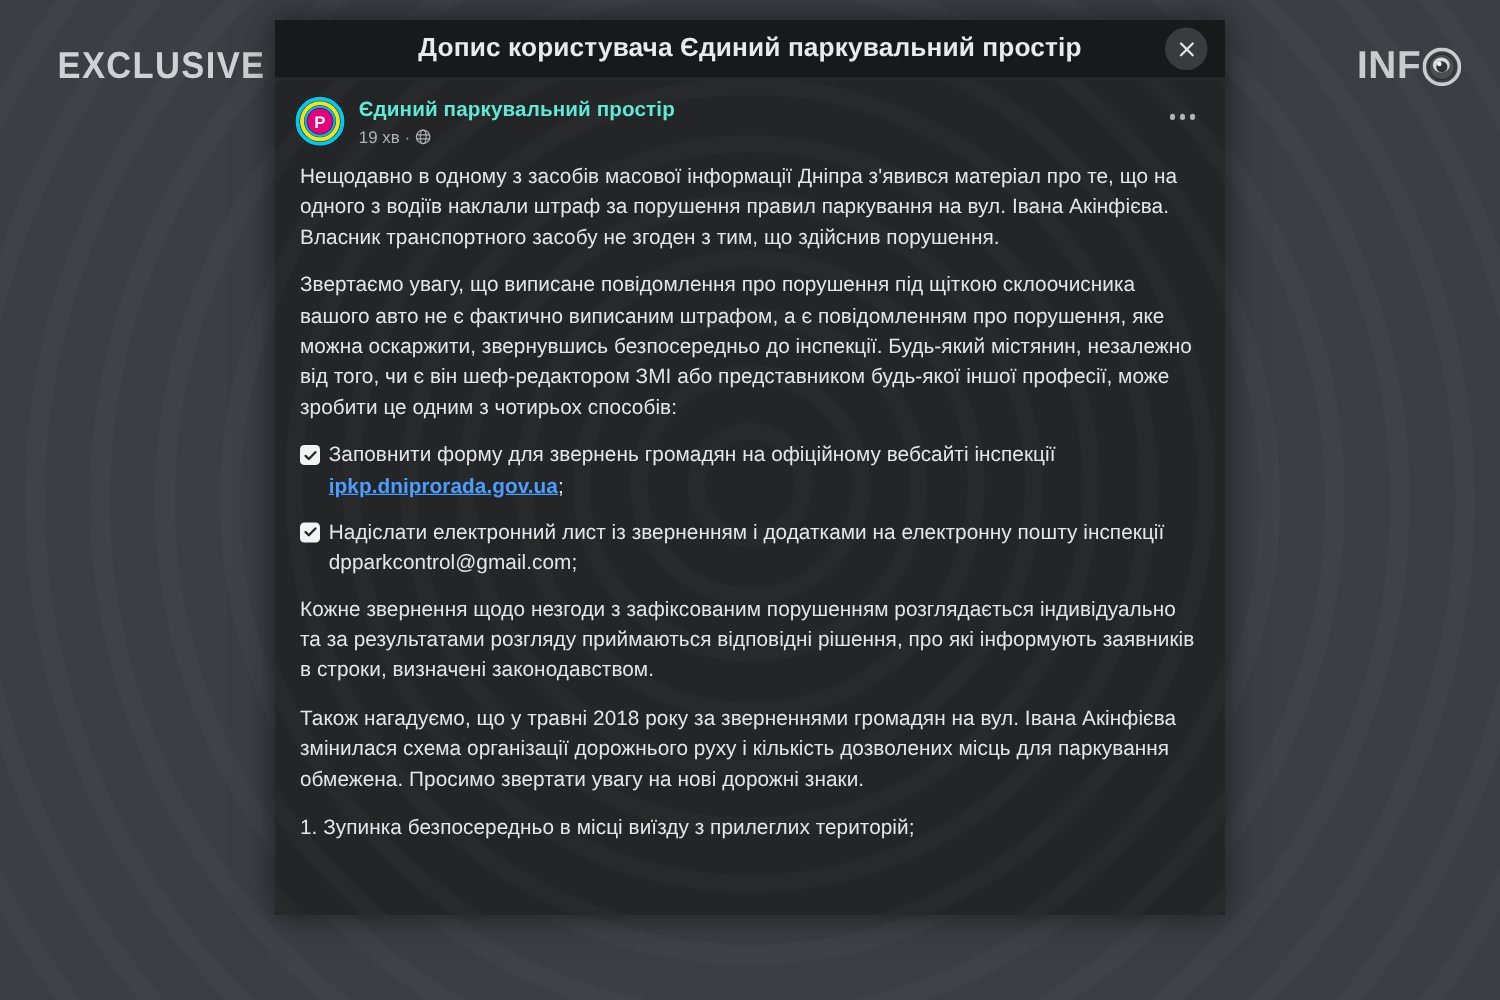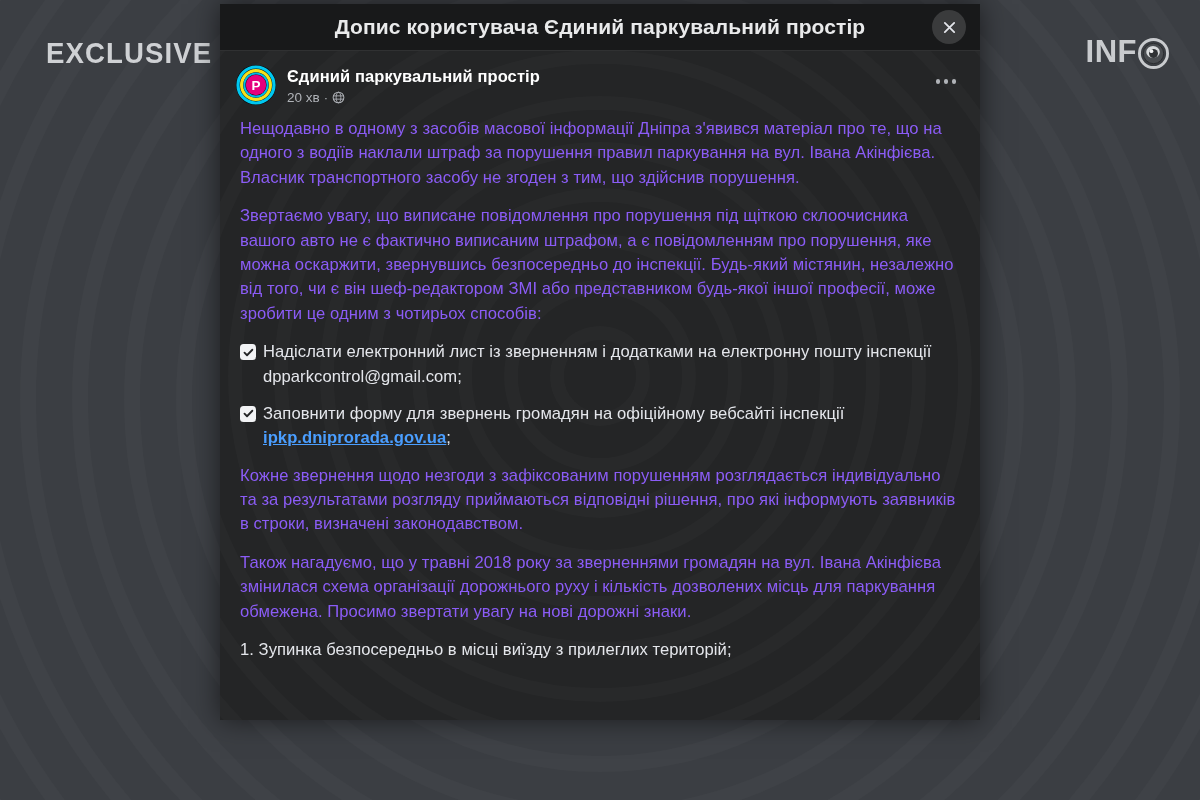--- a/index.html
+++ b/index.html
@@ -77,21 +77,21 @@
     height: 31px;
     margin: 0 1px;
     position: relative;
     top: 1px;
   }
 
   
   .panel {
     position: absolute;
     left: 220px;
-    top: 4px;
+    top: 16px;
     width: 760px;
     height: 716px;
     background: #242526;
     box-shadow: 0 0 26px rgba(0,0,0,0.55);
     overflow: hidden;
   }
 
   .panel-rings {
     position: absolute;
     left: 50%;
@@ -171,21 +171,21 @@
   .author-block {
     margin-left: 11px;
     display: flex;
     flex-direction: column;
     justify-content: center;
     padding-top: 1px;
   }
   .author-name {
     font-size: 16.5px;
     font-weight: bold;
-    color: #ffffff;
+    color: #5eead4;
     letter-spacing: 0.1px;
     cursor: pointer;
     line-height: 1.25;
   }
   .meta-row {
     display: flex;
     align-items: center;
     gap: 4px;
     margin-top: 3px;
     font-size: 13.5px;
@@ -213,21 +213,21 @@
 
   
   .post-body {
     position: relative;
     padding: 6px 20px 0 20px;
     z-index: 3;
   }
   .para {
     font-size: 16.6px;
     line-height: 1.47;
-    color: #8b5cf6;
+    color: #e5e5e5;
     margin-bottom: 14px;
     letter-spacing: 0.05px;
   }
   .para:last-child { margin-bottom: 0; }
 
   .check-item {
     display: flex;
     align-items: flex-start;
     font-size: 16.6px;
     line-height: 1.47;
@@ -331,21 +331,21 @@
           <circle cx="20" cy="20" r="14.4" fill="none" stroke="#f5e11a" stroke-width="3.2"></circle>
           <circle cx="20" cy="20" r="11.6" fill="none" stroke="#00b8e6" stroke-width="2"></circle>
           <circle cx="20" cy="20" r="10.2" fill="#e5007d"></circle>
           <text x="20" y="25.4" font-family="Liberation Sans, sans-serif" font-size="13.5" font-weight="bold" fill="#ffffff" text-anchor="middle">P</text>
         </svg>
       </div>
 
       <div class="author-block">
         <div class="author-name">Єдиний паркувальний простір</div>
         <div class="meta-row">
-          <span>20 хв</span>
+          <span>19 хв</span>
           <span class="meta-dot">·</span>
           <span class="globe-icon">
             <svg width="13" height="13" viewBox="0 0 16 16">
               <circle cx="8" cy="8" r="6.6" fill="none" stroke="#b0b3b8" stroke-width="1.25"></circle>
               <ellipse cx="8" cy="8" rx="2.9" ry="6.6" fill="none" stroke="#b0b3b8" stroke-width="1.1"></ellipse>
               <path d="M1.6 6 H14.4 M1.6 10 H14.4" stroke="#b0b3b8" stroke-width="1.1"></path>
             </svg>
           </span>
         </div>
       </div>
@@ -361,30 +361,30 @@
 
       <div class="para">Нещодавно в одному з засобів масової інформації Дніпра з'явився матеріал про те, що на одного з водіїв наклали штраф за порушення правил паркування на вул. Івана Акінфієва. Власник транспортного засобу не згоден з тим, що здійснив порушення.</div>
       <div class="para">Звертаємо увагу, що виписане повідомлення про порушення під щіткою склоочисника вашого авто не є фактично виписаним штрафом, а є повідомленням про порушення, яке можна оскаржити, звернувшись безпосередньо до інспекції. Будь-який містянин, незалежно від того, чи є він шеф-редактором ЗМІ або представником будь-якої іншої професії, може зробити це одним з чотирьох способів:</div>
 
       <div class="check-item">
         <span class="cbox">
           <svg width="11" height="11" viewBox="0 0 12 12">
             <path d="M1.6 6.2 L4.4 9 L10.2 3" fill="none" stroke="#242526" stroke-width="2" stroke-linecap="round" stroke-linejoin="round"></path>
           </svg>
         </span>
-        <span class="check-text"><span>Надіслати електронний лист із зверненням і додатками на електронну пошту інспекції dpparkcontrol@gmail.com;</span></span>
+        <span class="check-text"><span>Заповнити форму для звернень громадян на офіційному вебсайті інспекції </span><a class="link" href="#">ipkp.dniprorada.gov.ua</a><span>;</span></span>
       </div>
 
       <div class="check-item">
         <span class="cbox">
           <svg width="11" height="11" viewBox="0 0 12 12">
             <path d="M1.6 6.2 L4.4 9 L10.2 3" fill="none" stroke="#242526" stroke-width="2" stroke-linecap="round" stroke-linejoin="round"></path>
           </svg>
         </span>
-        <span class="check-text"><span>Заповнити форму для звернень громадян на офіційному вебсайті інспекції </span><a class="link" href="#">ipkp.dniprorada.gov.ua</a><span>;</span></span>
+        <span class="check-text"><span>Надіслати електронний лист із зверненням і додатками на електронну пошту інспекції dpparkcontrol@gmail.com;</span></span>
       </div>
 
 
 
       <div class="para">Кожне звернення щодо незгоди з зафіксованим порушенням розглядається індивідуально та за результатами розгляду приймаються відповідні рішення, про які інформують заявників в строки, визначені законодавством.</div>
       <div class="para">Також нагадуємо, що у травні 2018 року за зверненнями громадян на вул. Івана Акінфієва змінилася схема організації дорожнього руху і кількість дозволених місць для паркування обмежена. Просимо звертати увагу на нові дорожні знаки.</div>
 
 
       <div class="num-list">
         <div class="num-line">1. Зупинка безпосередньо в місці виїзду з прилеглих територій;</div>

